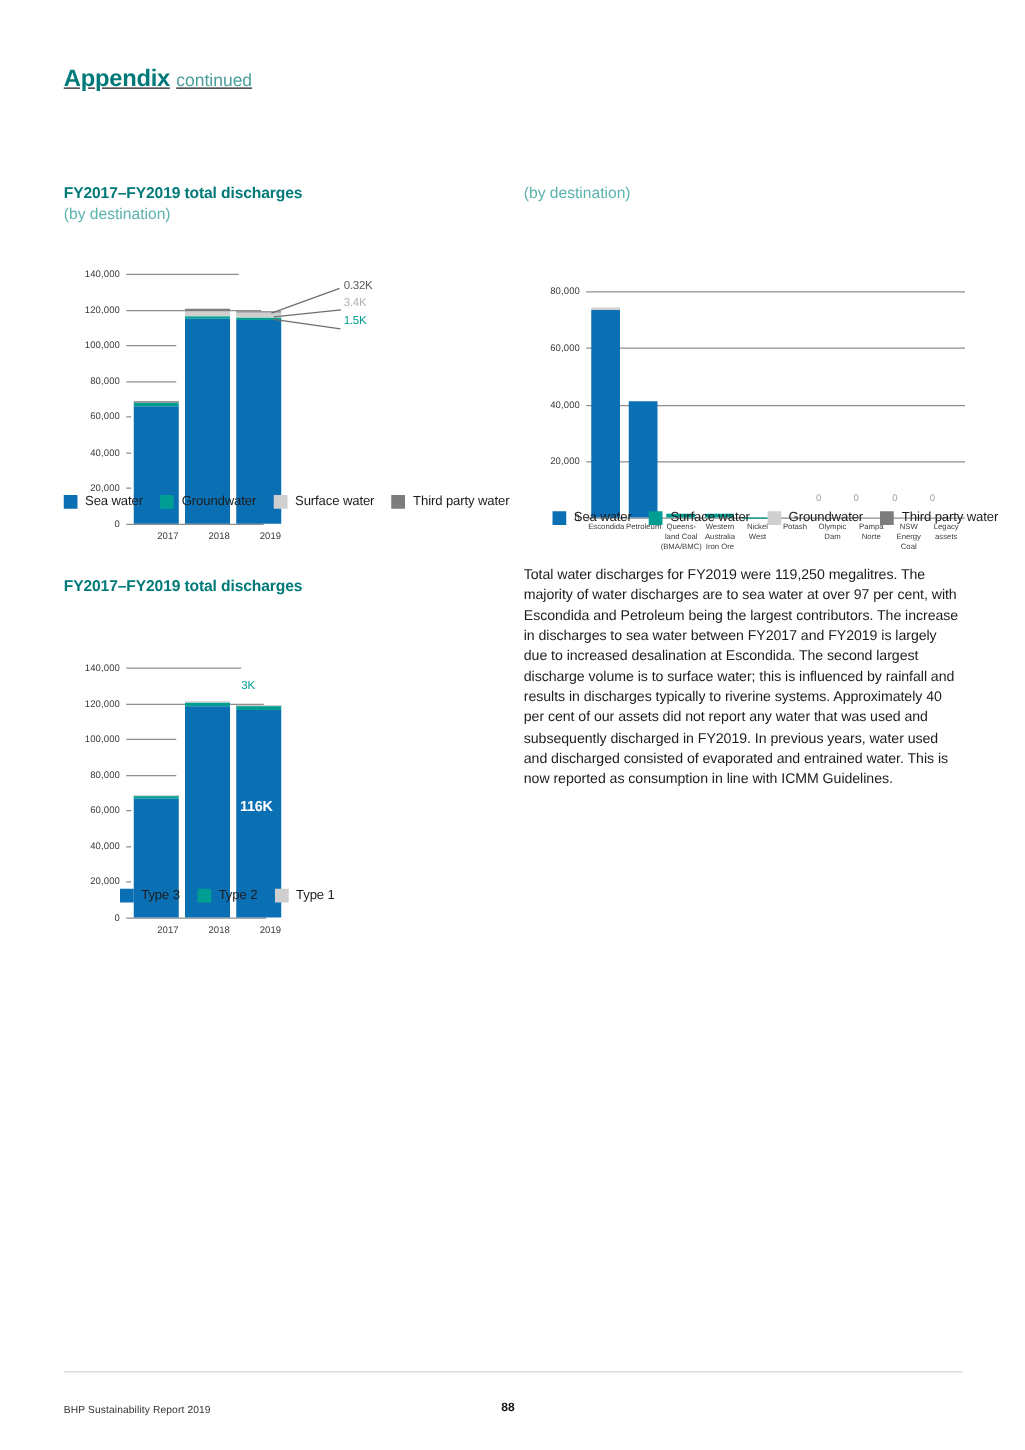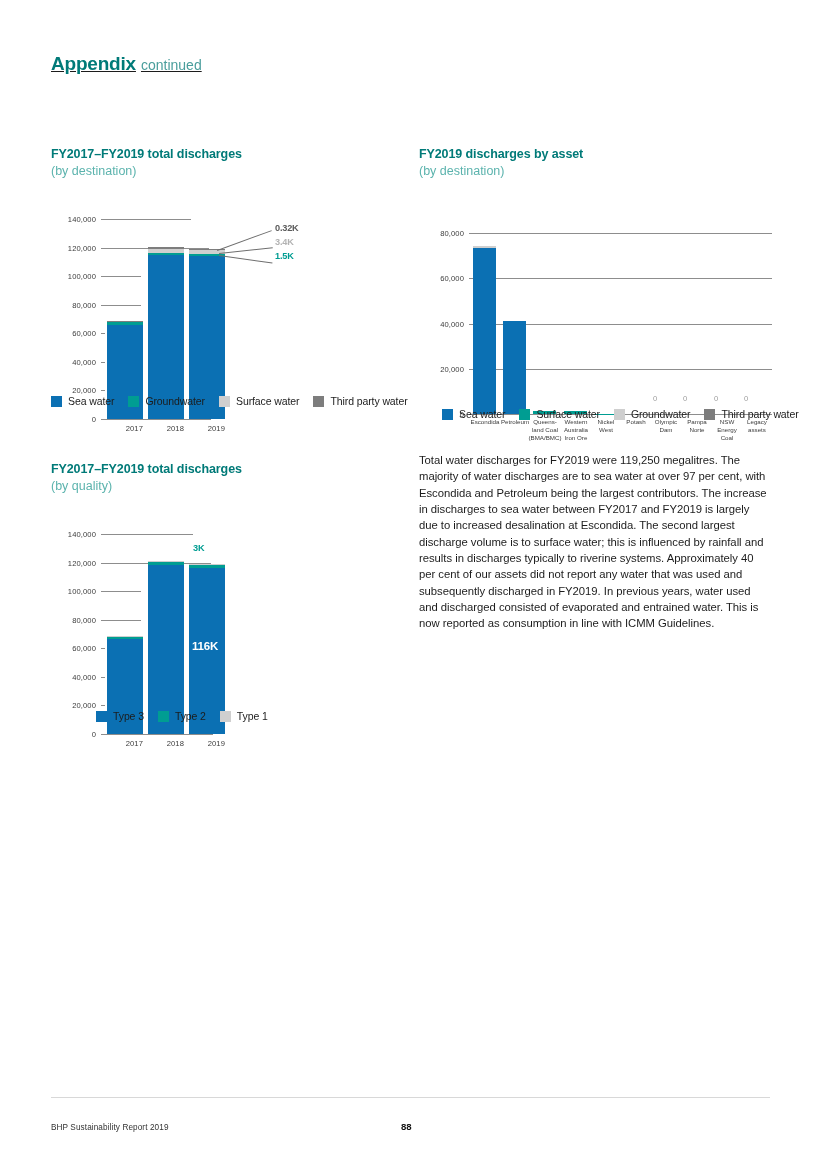--- a/index.html
+++ b/index.html
@@ -27,21 +27,21 @@
   .grid{position:absolute;height:1px;background:#8d8d8d;}
   .tick{position:absolute;width:4px;height:1px;background:#8d8d8d;}
   .bar{position:absolute;}
   .seg-blue{background:#0b70b3;}
   .seg-teal{background:#009d92;}
   .seg-ltgrey{background:#cfcfcf;}
   .seg-dkgrey{background:#7d7d7d;}
   .xlab{position:absolute;font-size:7.6px;color:#3b3b3b;text-align:right;white-space:nowrap;letter-spacing:.1px;}
   .xlab-multi{position:absolute;font-size:6.2px;color:#3b3b3b;text-align:center;line-height:1.28;letter-spacing:0;}
   .inbar{position:absolute;font-size:11.5px;font-weight:bold;color:#ffffff;letter-spacing:-.2px;}
-  .callout{position:absolute;font-size:9.2px;font-weight:bold;letter-spacing:-.2px;white-space:nowrap;}
+  .callout{position:absolute;font-size:9.2px;font-weight:normal;letter-spacing:-.2px;white-space:nowrap;}
   .co-dk{color:#5b5b5b;}
   .co-lt{color:#b3b3b3;}
   .co-tl{color:#009d92;}
   .zero{position:absolute;font-size:7.6px;color:#9d9d9d;text-align:center;width:40px;}
   .lead{position:absolute;background:#6e6e6e;height:1px;transform-origin:0 0;}
 
   
   .legend{position:absolute;display:flex;align-items:center;white-space:nowrap;}
   .lg-item{display:flex;align-items:center;}
   .sw{width:11px;height:11px;display:inline-block;}
@@ -133,21 +133,20 @@
         <span class="lg-txt">Surface water</span>
       </span>
       <span class="lg-item" style="margin-left:14px;">
         <span class="sw seg-dkgrey"></span>
         <span class="lg-txt">Third party water</span>
       </span>
     </div>
   </div>
 
   <div class="panel" style="left:419px;top:146px;width:360px;">
-    <div class="c-title">FY2019 discharges by asset</div>
     <div class="c-sub">(by destination)</div>
 
     <div class="plot" style="left:0;top:40px;width:360px;height:245px;">
 
       <div class="ylab" style="left:0;width:45px;top:47px;">80,000</div>
       <div class="ylab" style="left:0;width:45px;top:92.3px;">60,000</div>
       <div class="ylab" style="left:0;width:45px;top:137.5px;">40,000</div>
       <div class="ylab" style="left:0;width:45px;top:182.8px;">20,000</div>
       <div class="ylab" style="left:0;width:45px;top:228px;">0</div>
 
@@ -200,21 +199,20 @@
       </span>
       <span class="lg-item" style="margin-left:14px;">
         <span class="sw seg-dkgrey"></span>
         <span class="lg-txt">Third party water</span>
       </span>
     </div>
   </div>
 
   <div class="panel" style="left:51px;top:461px;width:350px;">
     <div class="c-title">FY2017–FY2019 total discharges</div>
-    <div class="c-sub">(by quality)</div>
 
     <div class="plot" style="left:0;top:40px;width:350px;height:245px;">
 
       <div class="ylab" style="left:0;width:45px;top:33px;">140,000</div>
       <div class="ylab" style="left:0;width:45px;top:61.6px;">120,000</div>
       <div class="ylab" style="left:0;width:45px;top:90.1px;">100,000</div>
       <div class="ylab" style="left:0;width:45px;top:118.7px;">80,000</div>
       <div class="ylab" style="left:0;width:45px;top:147.3px;">60,000</div>
       <div class="ylab" style="left:0;width:45px;top:175.9px;">40,000</div>
       <div class="ylab" style="left:0;width:45px;top:204.4px;">20,000</div>

